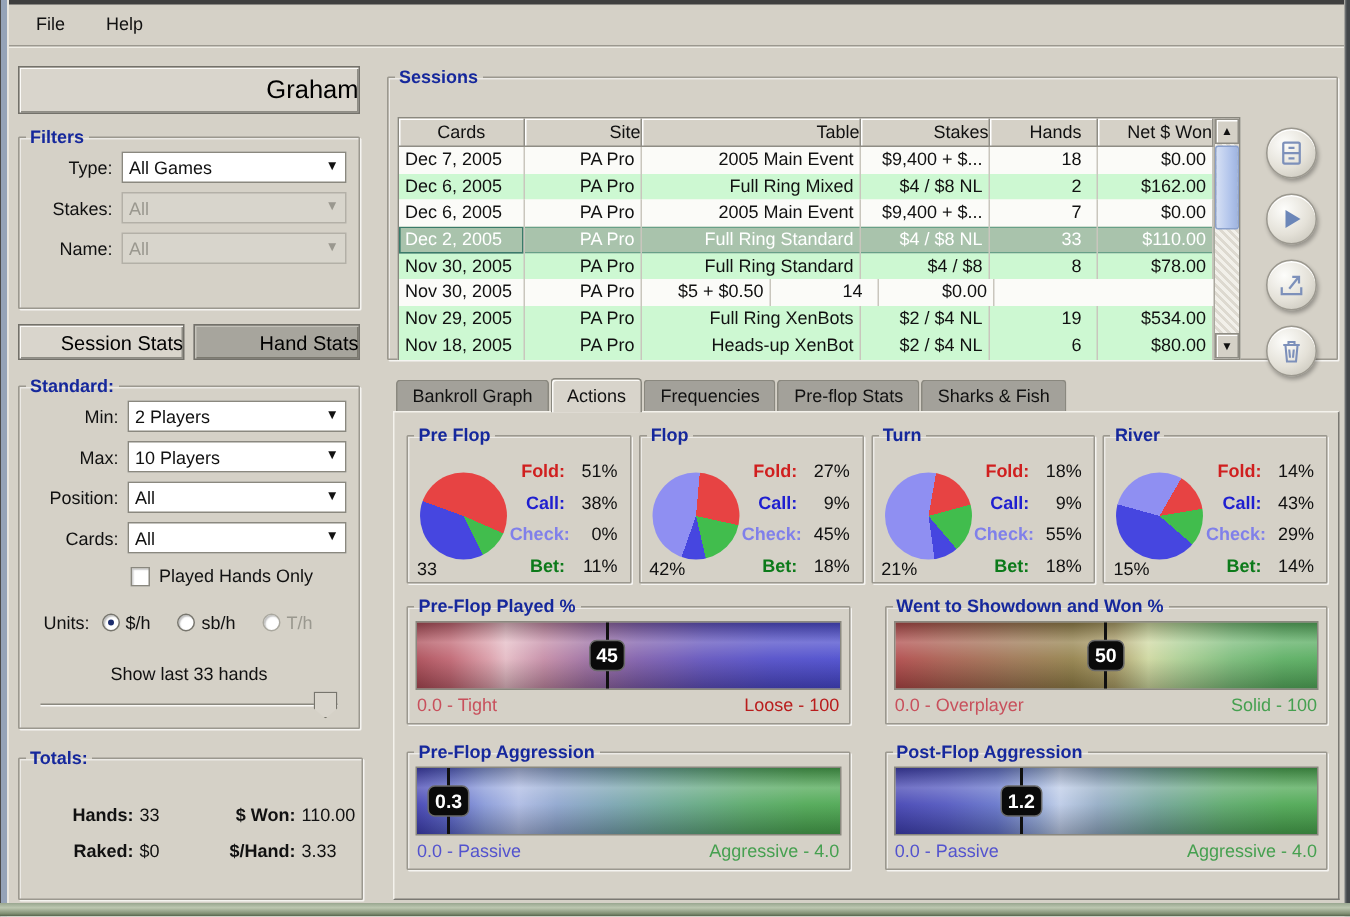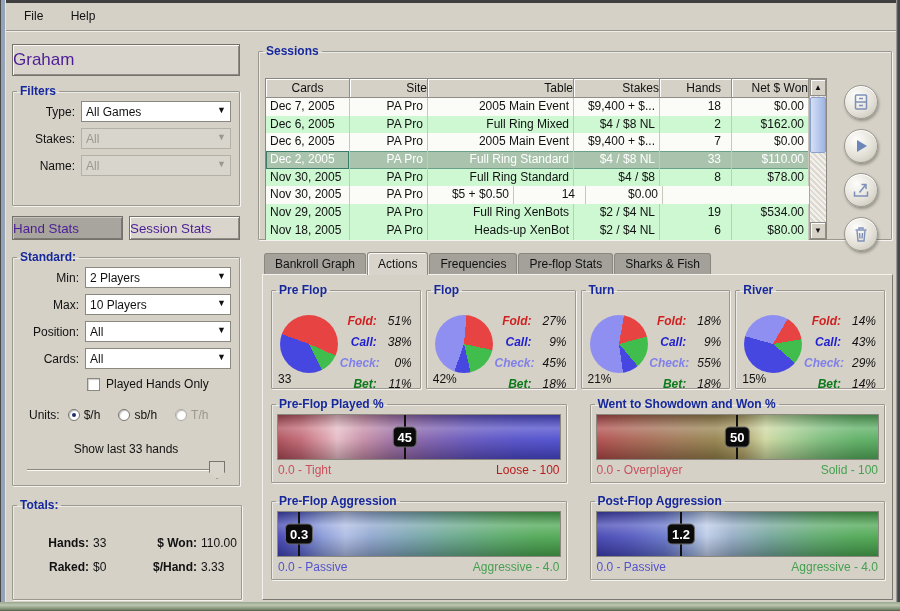--- a/index.html
+++ b/index.html
@@ -17,21 +17,21 @@
   .menubar { position:absolute; left:6px; top:3px; right:4px; height:27px; line-height:27px;
       padding-left:10px; box-shadow:0 1px 0 #9b988f, 0 2px 0 #f0eee6; }
   .menu-item { display:inline-block; padding:0 8px; margin-right:8px; }
 
   fieldset.group { position:absolute; border:1px solid #9b988f; border-radius:1px;
       box-shadow:1px 1px 0 rgba(255,255,255,.75), inset 1px 1px 0 rgba(255,255,255,.55); }
   fieldset.group > legend { color:#16289c; font-weight:bold; padding:0 3px; margin-left:4px; }
 
   .btn { background:#d9d5cc; border:1px solid #73716a;
       box-shadow:inset 1px 1px 0 #fbfaf7, inset -1px -1px 0 #8f8d85;
-      font-family:inherit; text-align:left; color:#4c1d95; cursor:default; }
+      font-family:inherit; text-align:right; color:#000000; cursor:default; }
   .player-btn { position:absolute; left:12px; top:44px; width:228px; height:32px; font-size:17px; }
 
   .frow { display:flex; align-items:center; height:27px; padding:0 8px 0 10px; }
   .frow label { width:58px; text-align:right; padding-right:6px; }
   .gb-mid .frow label { width:62px; }
   .combo { flex:1; height:21px; background:#fff; border:1px solid #8a887f;
       display:flex; align-items:center; padding-left:4px; position:relative; }
   .combo .arrow { position:absolute; right:4px; top:3px; font-size:9px; color:#111; }
   .combo.disabled { background:#d8d5cc; color:#9a988f; border-color:#b3b0a7; }
   .combo.disabled .arrow { color:#9a988f; }
@@ -105,21 +105,21 @@
       box-shadow:inset 1px 1px 0 #fbfaf7; position:relative; z-index:3; }
   .panel { position:absolute; left:262px; top:274px; width:631px; height:326px; background:#d5d1c7;
       border:1px solid; border-color:#f4f2ec #7b7973 #7b7973 #f4f2ec; }
 
   
   .streets { position:absolute; left:8px; top:8px; right:7px; height:110px; display:flex; gap:5px; }
   .street { flex:1; position:relative; }
   .street fieldset.group { position:relative; width:100%; height:106px; }
   .pie { position:absolute; left:8px; top:18px; width:58px; height:58px; border-radius:50%; }
   .stats { position:absolute; right:8px; top:10px; width:96px; }
-  .srow { display:flex; height:21px; align-items:flex-end; justify-content:flex-end;font-style:italic; }
+  .srow { display:flex; height:21px; align-items:flex-start; justify-content:flex-end; }
   .sl { font-weight:bold; margin-right:3px; }
   .sv { width:32px; text-align:right; }
   .sl.fold { color:#d01f1f; } .sl.call { color:#1f1fd0; } .sl.check { color:#8080ea;margin-left:24px; } .sl.bet { color:#0c7a1a; }
   .corner { position:absolute; left:6px; bottom:2px; }
 
   
   .gauges { position:absolute; left:8px; right:7px; height:88px; display:grid;
       grid-template-columns:1fr 1fr; gap:23px; }
   .gr1 { top:122px; } .gr2 { top:219px; }
   .gauge fieldset.group { position:relative; width:100%; height:86px; }
@@ -172,22 +172,22 @@
     <div class="frow">
       <label>Name:</label>
       <div class="combo disabled">
         <span>All</span>
         <span class="arrow">▼</span>
       </div>
     </div>
   </fieldset>
 
   <div class="stats-btns">
+    <button class="btn">Session Stats</button>
     <button class="btn dark">Hand Stats</button>
-    <button class="btn">Session Stats</button>
   </div>
 
   <fieldset class="group gb-mid" style="left:12px;top:250px;width:228px;height:236px;">
     <legend>Standard:</legend>
     <div class="frow">
       <label>Min:</label>
       <div class="combo">
         <span>2 Players</span>
         <span class="arrow">▼</span>
       </div>

